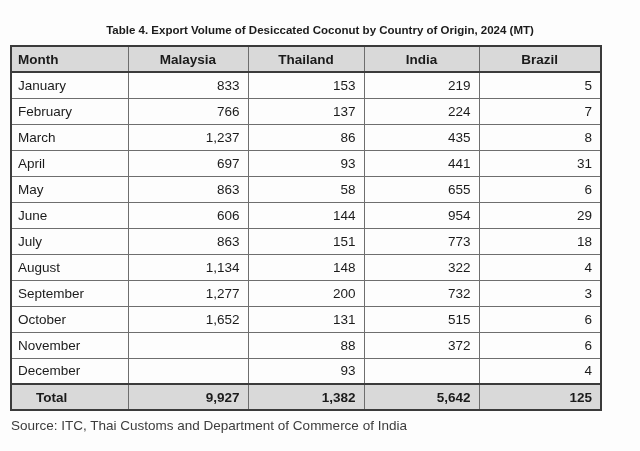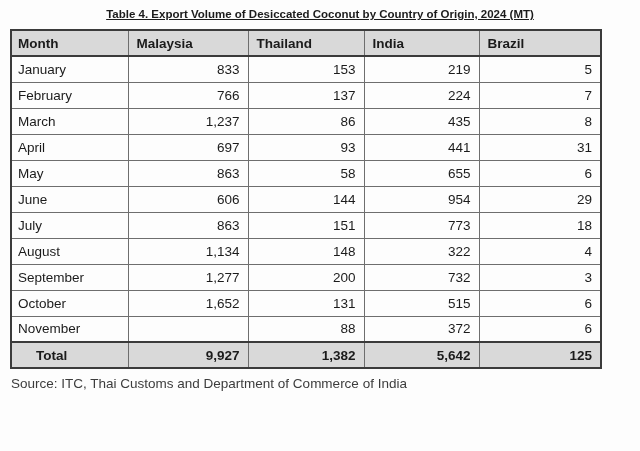--- a/index.html
+++ b/index.html
@@ -16,47 +16,46 @@
     background: #fdfdfd;
     font-family: "Liberation Sans", sans-serif;
     color: var(--text);
   }
   .page {
     position: relative;
     width: 640px; height: 451px;
     overflow: hidden;
   }
   .table-title {
-    padding-top: 8px;
+    padding-top: 24px;
     width: 640px;
     text-align: center;
     font-size: 11.5px;
     font-weight: bold;
     color: var(--text);
-    text-decoration: underline;
   }
   table.data-table {
     margin: 9px 0 0 10px;
     width: 590px;
     table-layout: fixed;
     border-collapse: collapse;
     border: 2px solid var(--border-strong);
   }
   .data-table th, .data-table td {
     border: 1px solid var(--border-light);
     height: 26px;
     padding: 2px 8px;
     font-size: 13.5px;
     overflow: hidden;
     white-space: nowrap;
   }
   .data-table thead th {
     background: var(--header-bg);
     font-weight: bold;
-    text-align: left;
+    text-align: center;
     border-bottom: 2px solid var(--border-strong);
   }
   .data-table thead th.first {
     text-align: left;
     padding-left: 6px;
     margin-left: 41px;
   }
   .data-table td.month {
     text-align: left;
     padding-left: 6px;
@@ -172,20 +171,27 @@
           <td class="num">515</td>
           <td class="num">6</td>
         </tr>
         <tr>
           <td class="month">November</td>
           <td class="num"></td>
           <td class="num">88</td>
           <td class="num">372</td>
           <td class="num">6</td>
         </tr>
+        <tr>
+          <td class="month">December</td>
+          <td class="num"></td>
+          <td class="num">93</td>
+          <td class="num"></td>
+          <td class="num">4</td>
+        </tr>
       </tbody>
     <tfoot>
         <tr class="total-row">
           <td class="month">Total</td>
           <td class="num">9,927</td>
           <td class="num">1,382</td>
           <td class="num">5,642</td>
           <td class="num">125</td>
         </tr>
       </tfoot>

